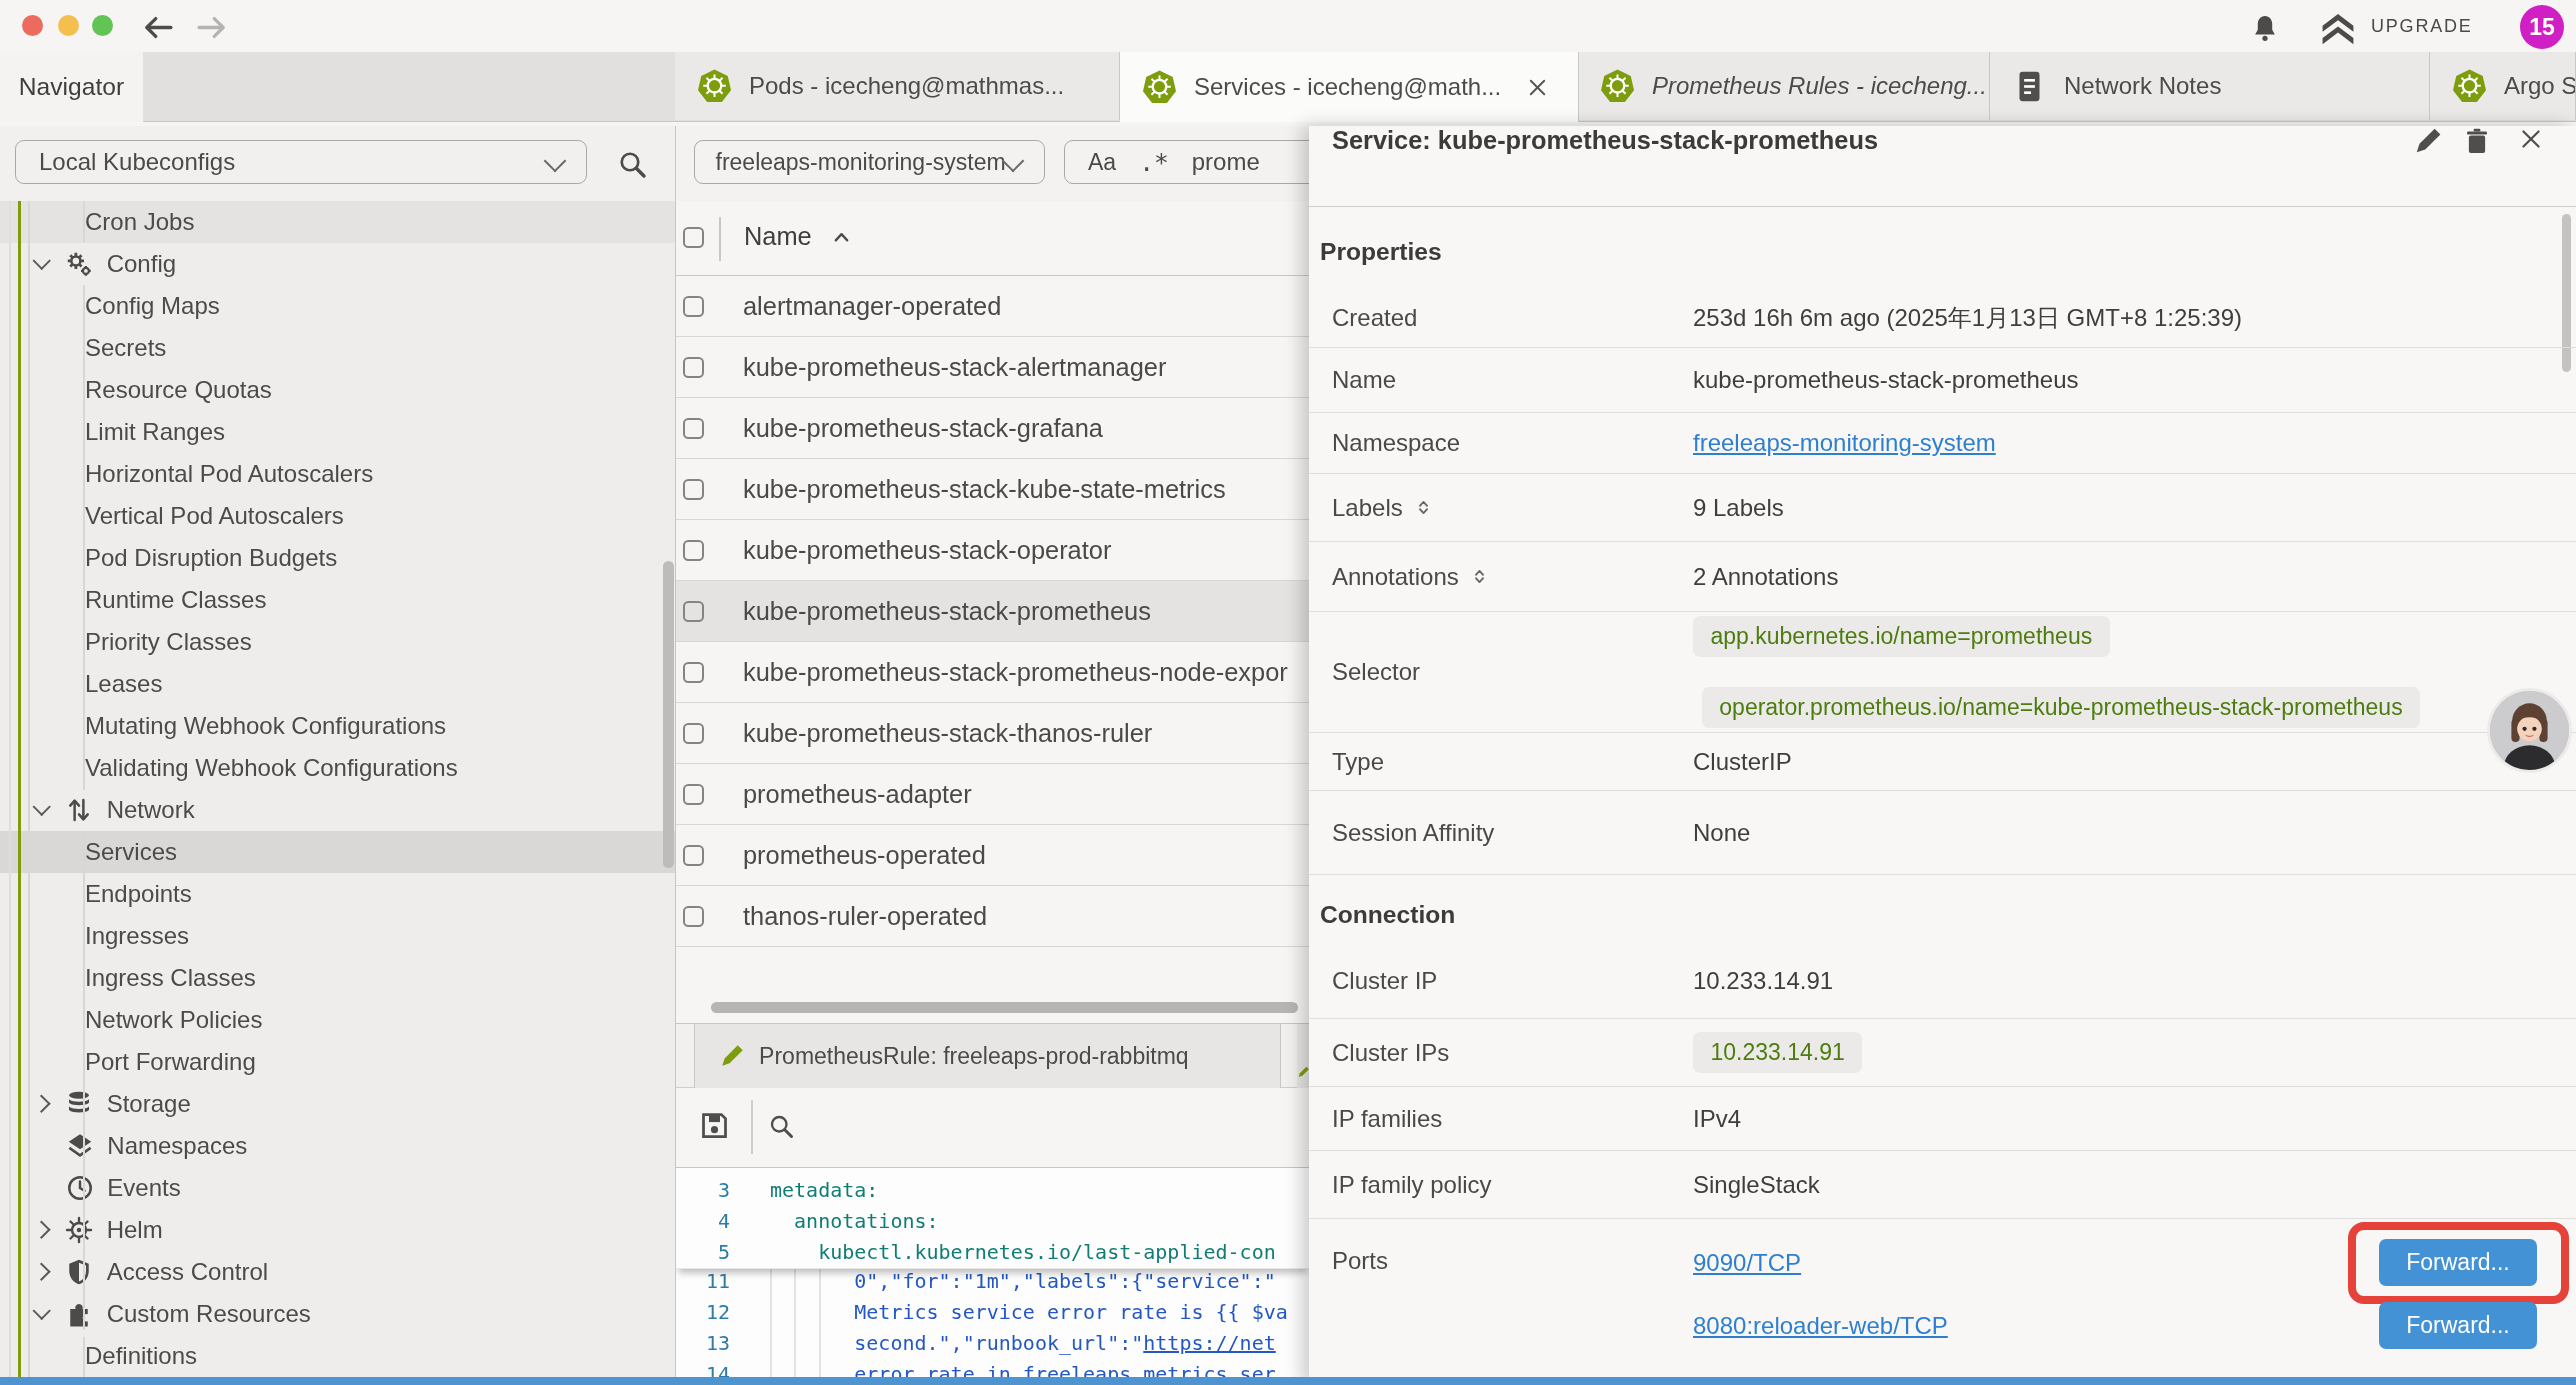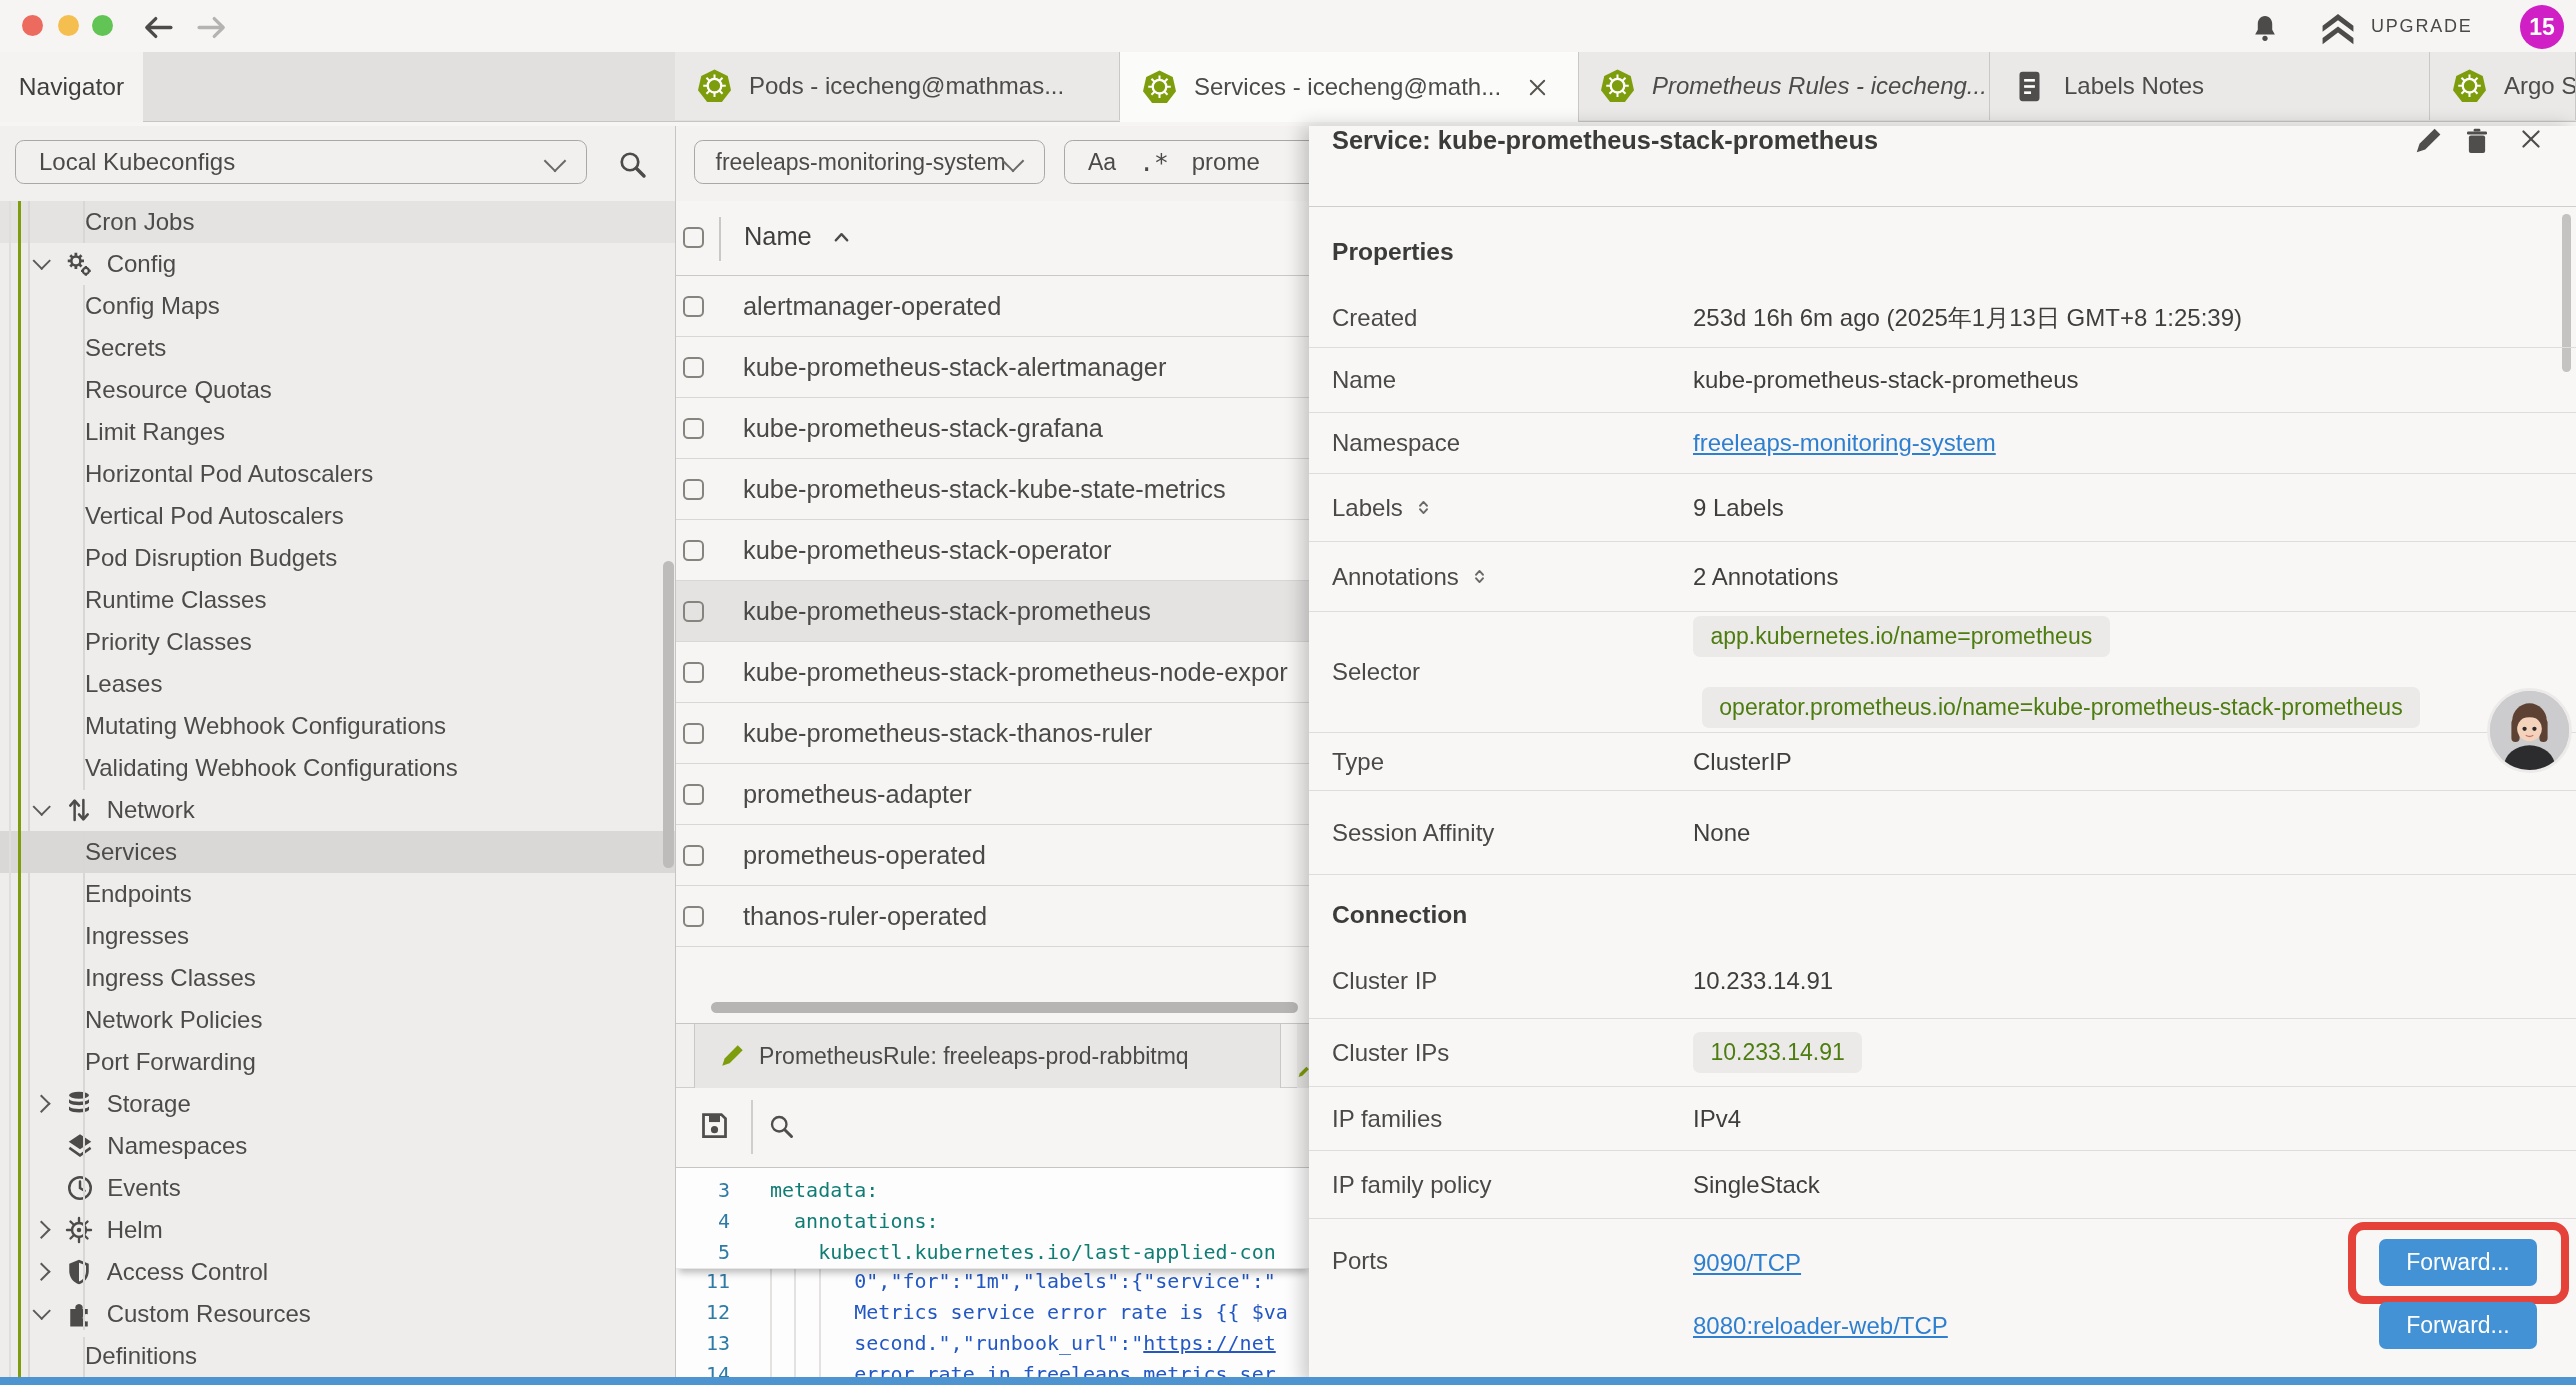--- a/index.html
+++ b/index.html
@@ -101,21 +101,21 @@
   
   #detail{position:absolute;left:1309px;top:126px;width:1267px;height:1259px;background:#f8f7f6;
           box-shadow:-7px 0 17.5px rgba(0,0,0,.20);z-index:10;}
   #dheader{position:absolute;left:0;top:0;width:1267px;height:81px;border-bottom:1.8px solid #cfcecd;box-sizing:border-box;
            display:flex;}
   #dtitle{margin-left:23px;font-size:25.4px;font-weight:bold;color:#3b3b3a;flex:1;white-space:nowrap;overflow:hidden;}
   .hic{width:30px;height:30px;flex:none;color:#4f4e4d;}
   #d-edit{margin-right:19px;} #d-del{margin-right:26px;} #d-close{margin-right:32px;width:26px;height:26px;}
   #d-thumb{position:absolute;right:5.3px;top:88px;width:8.8px;height:158px;border-radius:4.4px;background:#c4c3c2;}
   #dbody{position:absolute;left:0;top:81px;width:1267px;height:1178px;overflow:hidden;}
-  .dheading{font-size:24.6px;font-weight:bold;color:#3b3b3a;padding-left:23px;}
+  .dheading{font-size:24.6px;font-weight:bold;color:#3b3b3a;padding-left:11px;}
   #h-props{margin-top:30px;height:30px;line-height:30px;margin-bottom:21px;}
   #h-conn{margin-top:26px;height:28px;line-height:28px;margin-bottom:14px;}
   .drow{display:grid;grid-template-columns:361px 1fr;align-items:center;padding-left:23px;
         border-bottom:1.8px solid #dedddc;box-sizing:border-box;font-size:24px;}
   .dlabel{color:#4a4948;display:flex;align-items:center;}
   .dval{color:#3f3e3d;}
   .dblchev{width:21px;height:21px;margin-left:10.5px;color:#6a6968;flex:none;}
   .chip{display:inline-block;background:#ebeae9;border-radius:7px;padding:7px 17.5px;font-size:23px;color:#4d7c0f;white-space:nowrap;text-align:center;}
   .linkval{color:#2e7fd0;text-decoration:underline;}
   #r-created{height:60px;} #r-name{height:65px;} #r-namespace{height:61px;}
@@ -352,21 +352,21 @@
             </svg>
           </span>
           <span class="tlabel">Prometheus Rules - icecheng...</span>
         </div>
         <div class="tab" style="left: 1990px; width: 440px;">
           <span class="k8s" style="color: rgb(79, 78, 77);">
             <svg class="ic" viewBox="0 0 42 42" width="37" height="37">
               <use href="#sym-doc"></use>
             </svg>
           </span>
-          <span class="tlabel">Labels Notes</span>
+          <span class="tlabel">Network Notes</span>
         </div>
         <div class="tab" style="left: 2430px; width: 146px;">
           <span class="k8s" style="color: rgb(79, 78, 77);">
             <svg class="ic" viewBox="0 0 42 42" width="37" height="37">
               <use href="#sym-k8s"></use>
             </svg>
           </span>
           <span class="tlabel">Argo Se</span>
         </div>
       </div>

